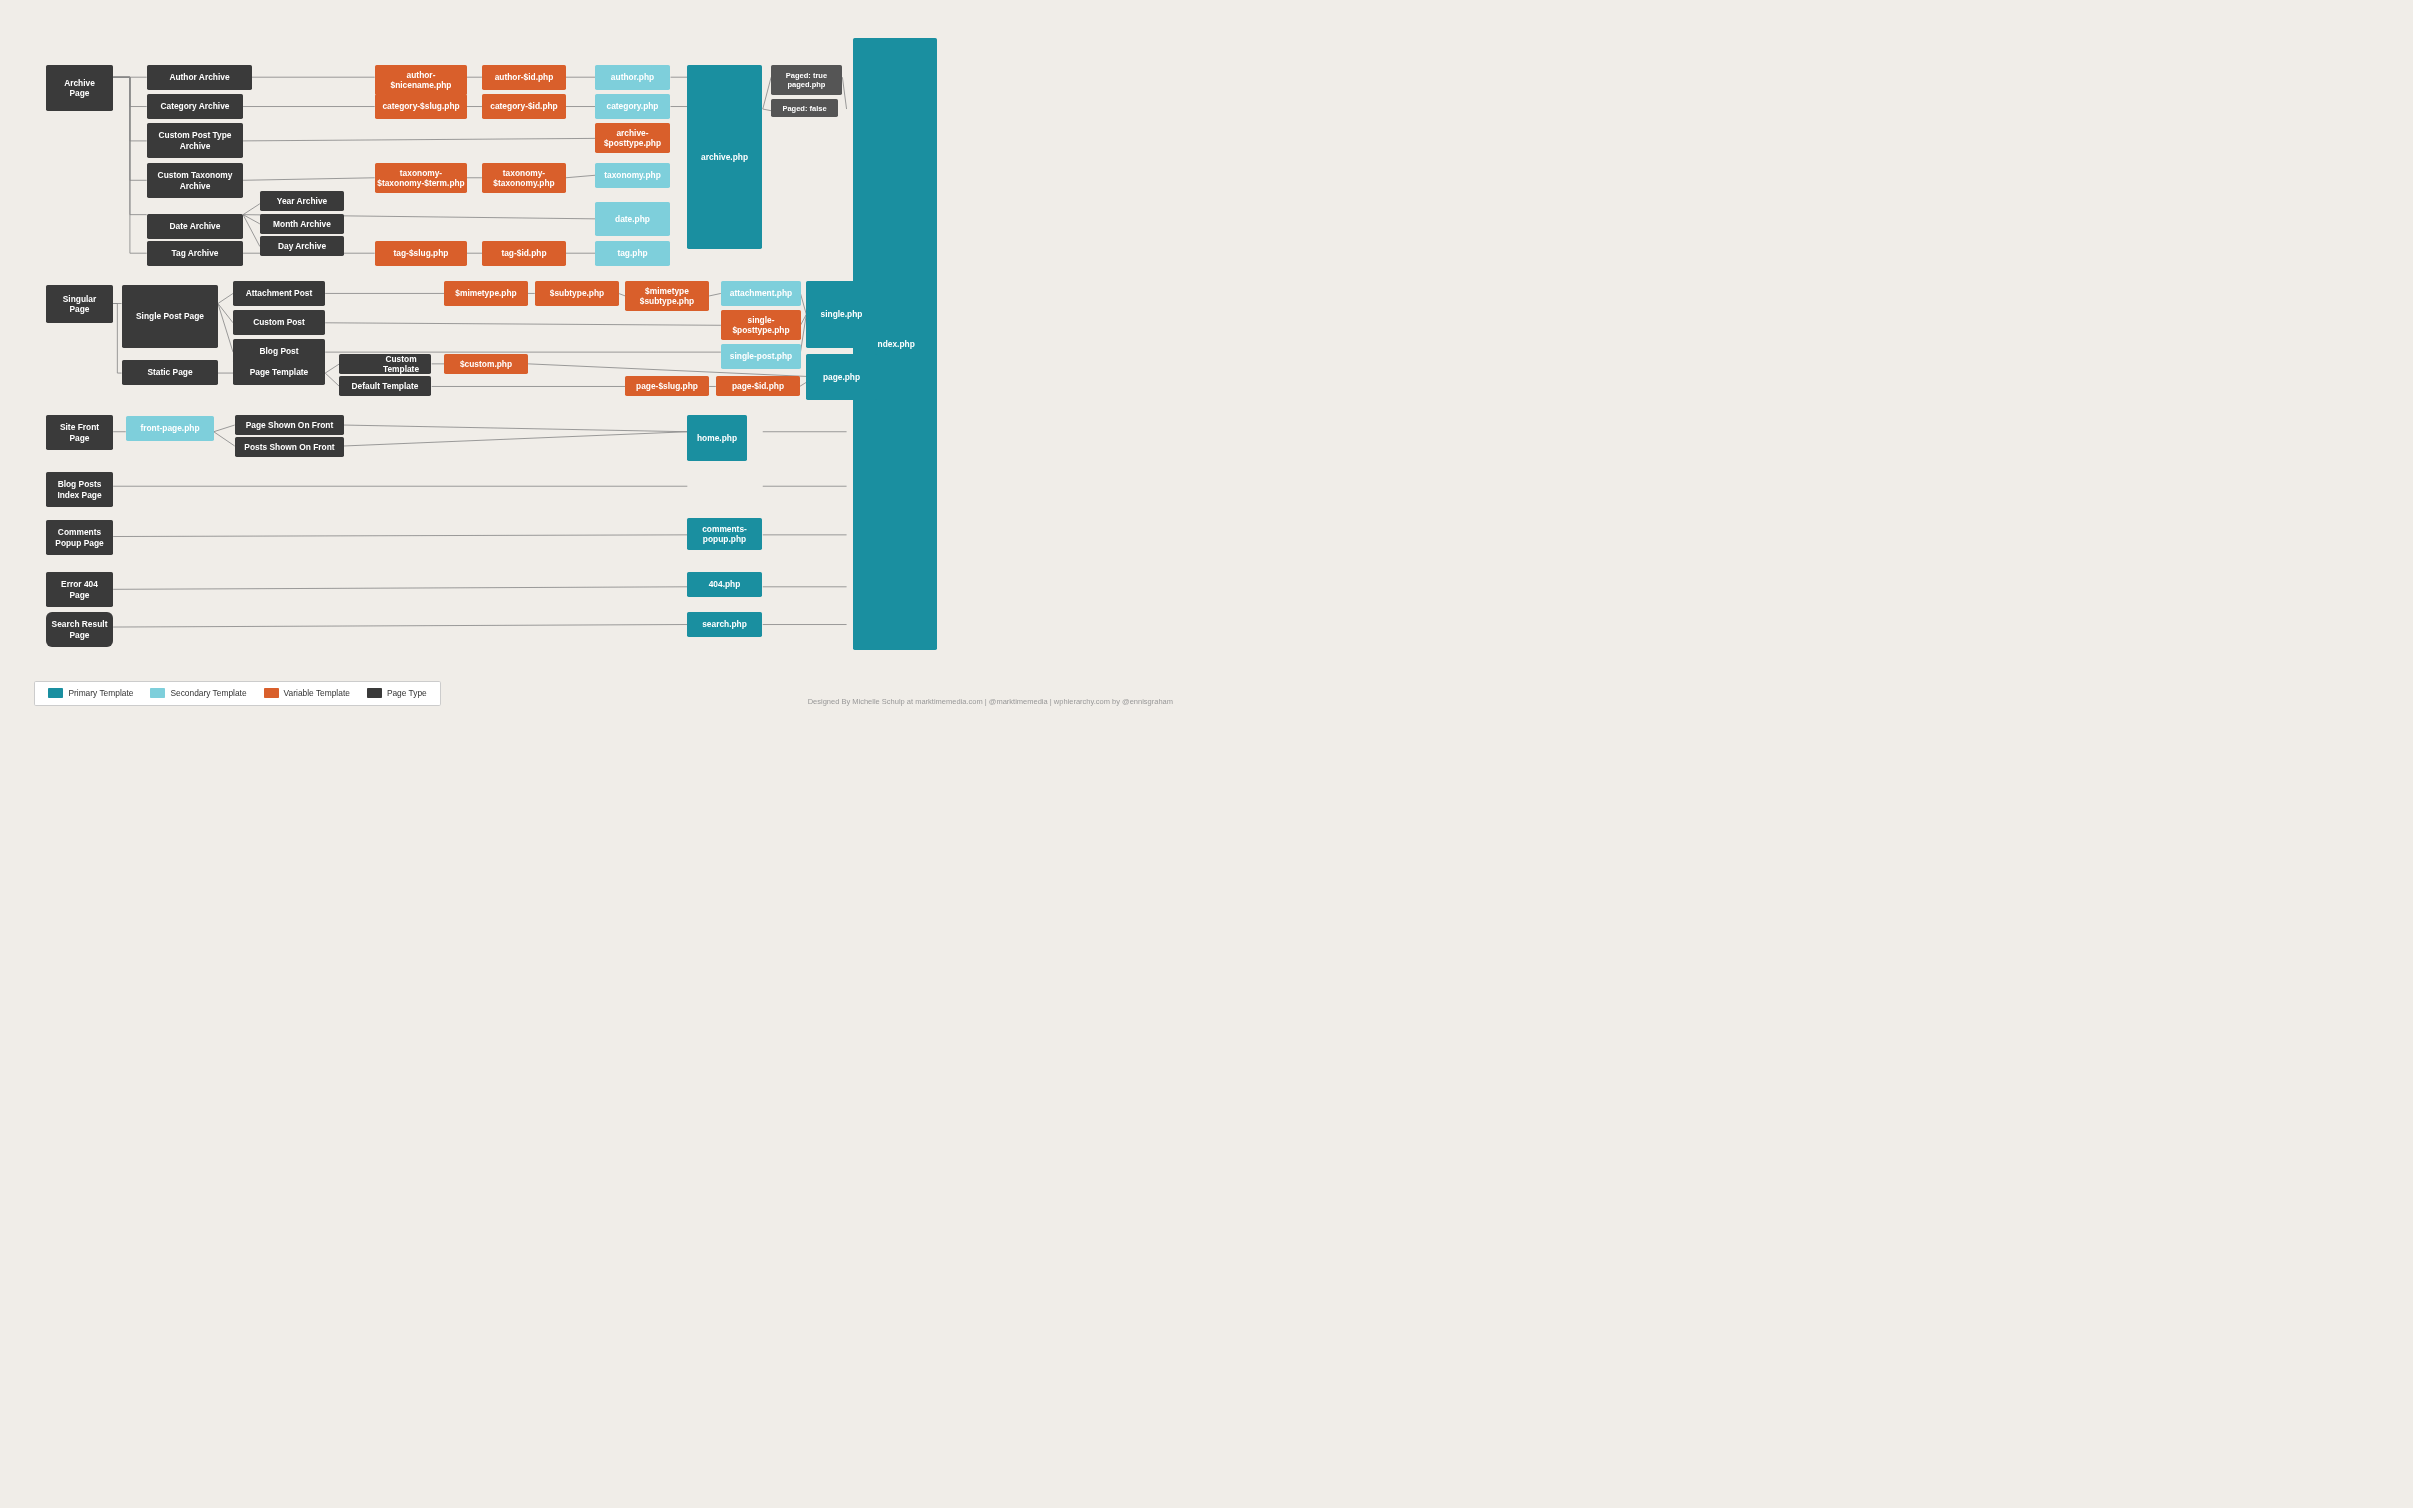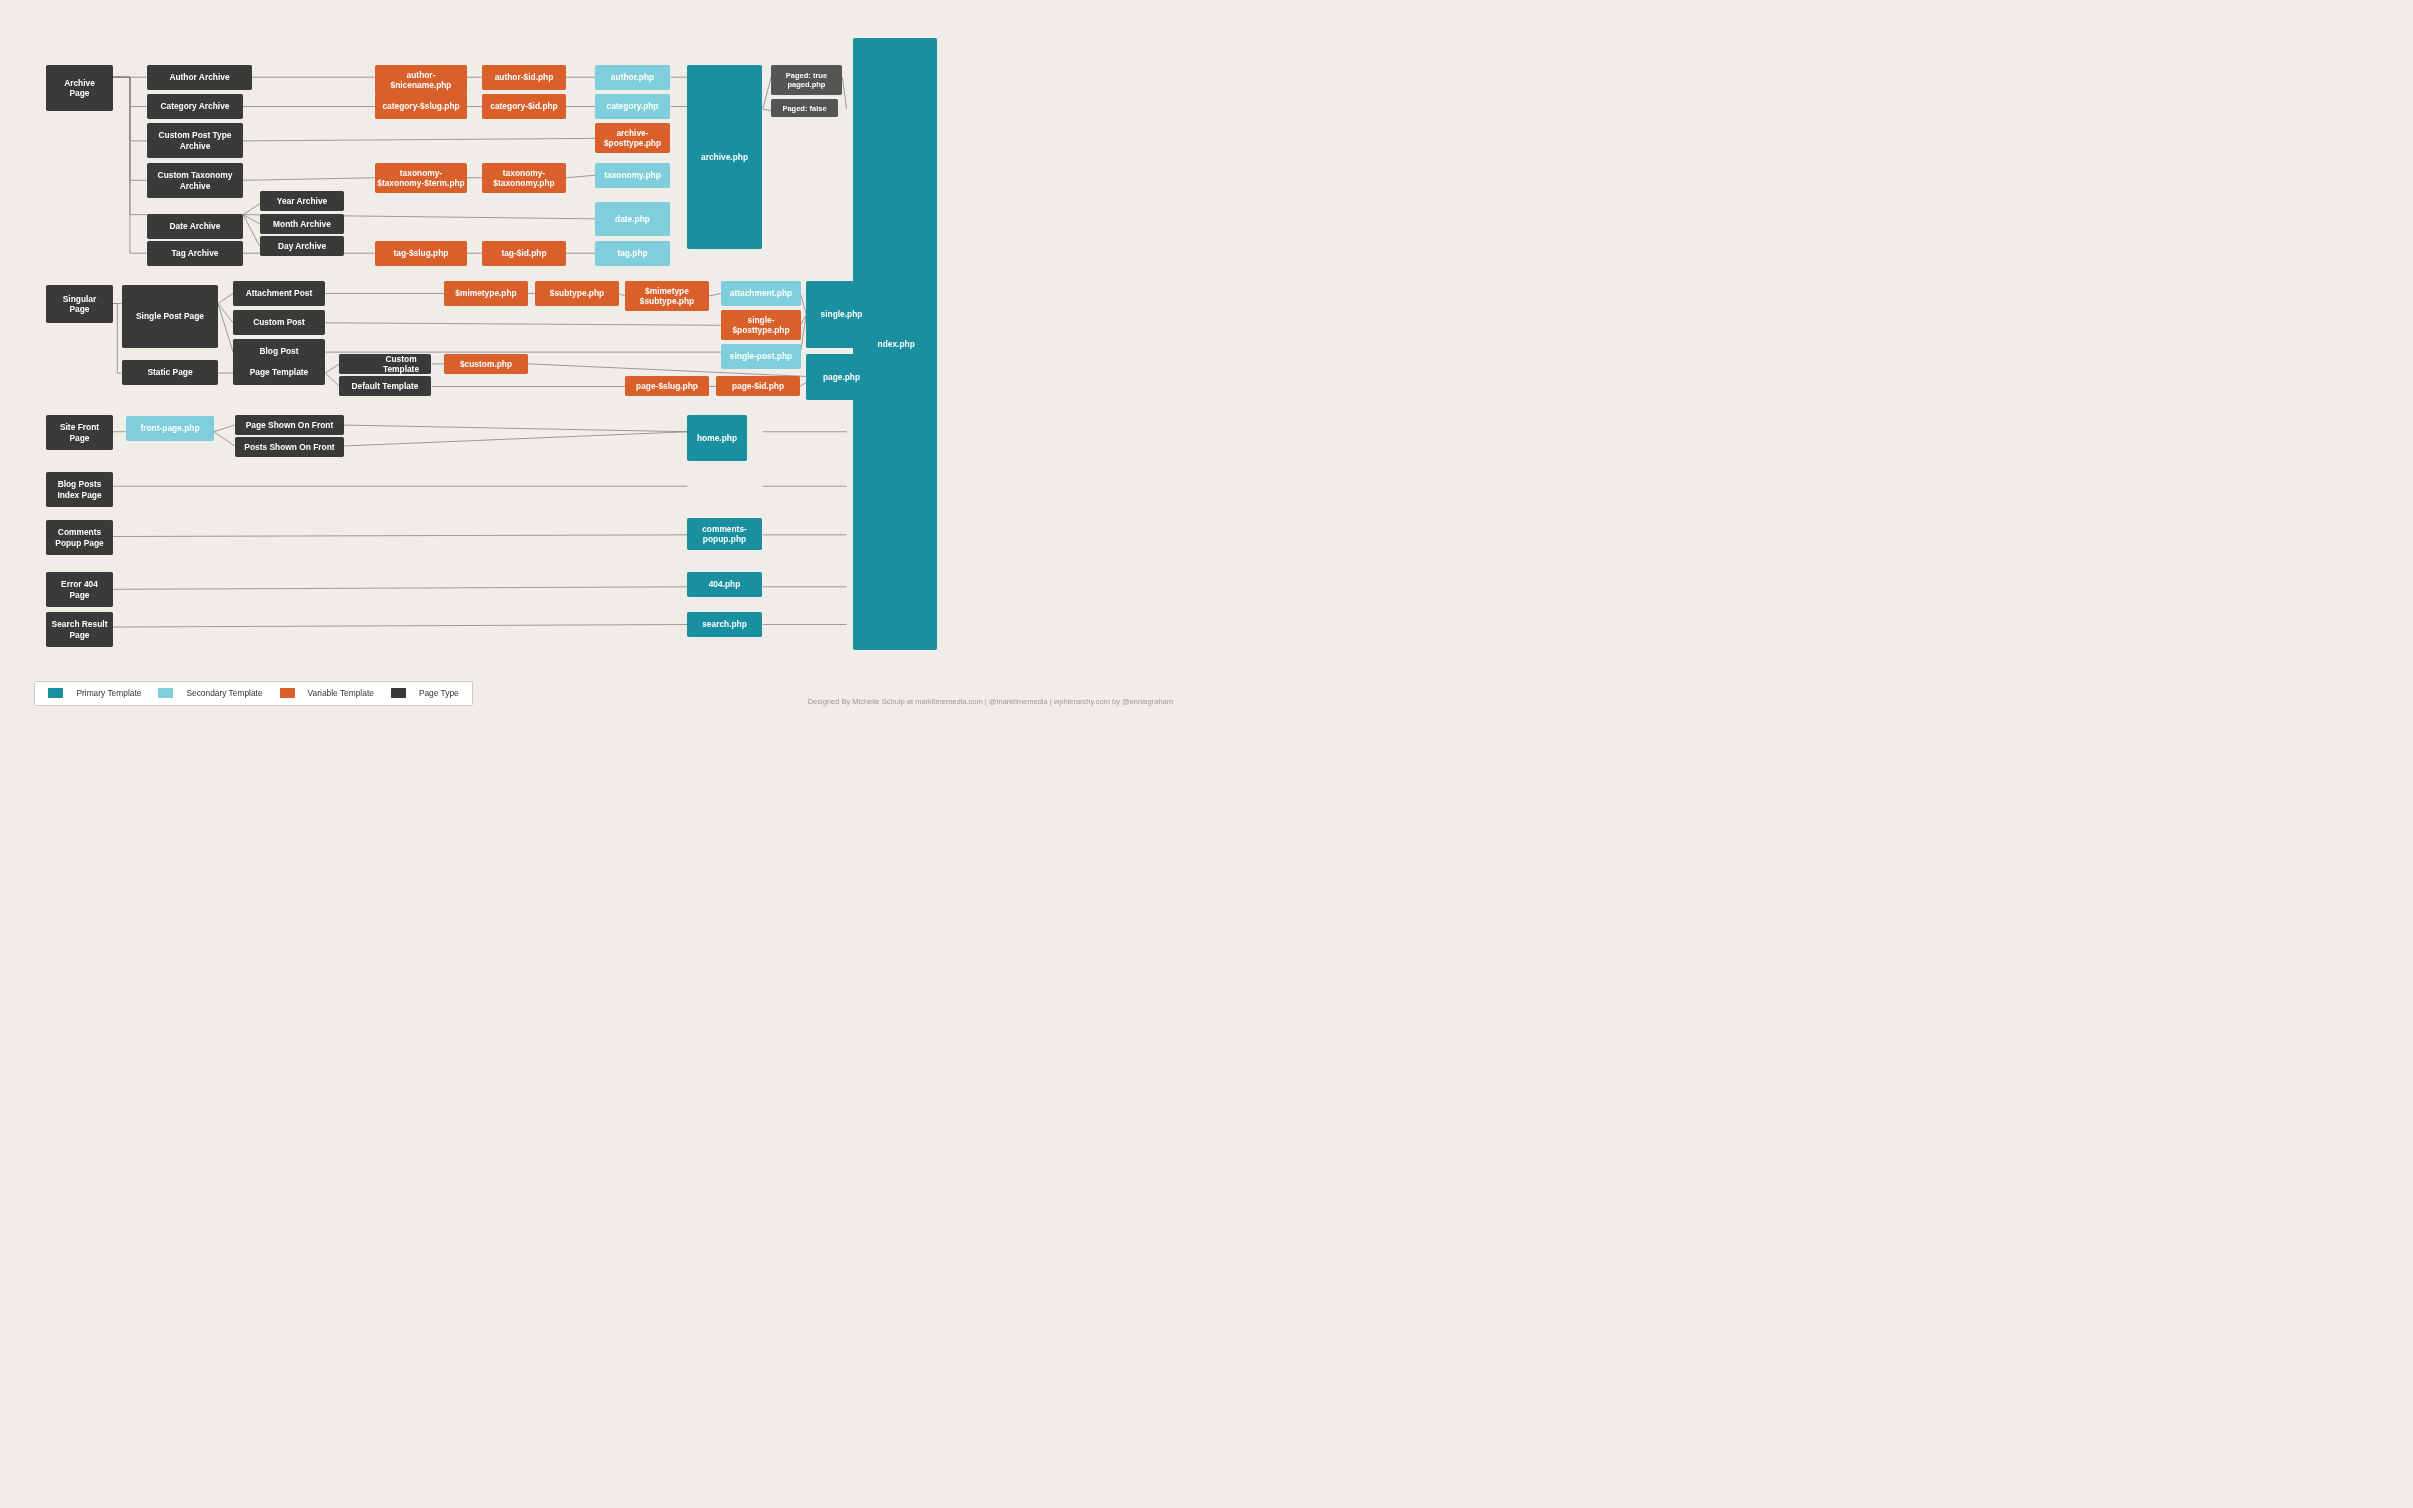--- a/index.html
+++ b/index.html
@@ -74,21 +74,21 @@
       gap: 17px;
       background: #fff;
       border: 0.8px solid #ccc;
       padding: 6.7px 13.4px;
       border-radius: 1.7px;
     }
 
     .legend-item {
       display: flex;
       align-items: center;
-      gap: 13px;
+      gap: 5px;
       font-size: 8.4px;
       color: #333;
     }
 
     .legend-box {
       width: 15px;
       height: 10px;
       border-radius: 0.8px;
     }
 
@@ -317,21 +317,21 @@
   <div class="node node-primary" style="left:687px;top:415px;width:60px;height:46px;">home.php</div>
 
   <div class="node node-dark" style="left:46px;top:472px;width:67px;height:35px;">Blog Posts<br>Index Page</div>
 
   <div class="node node-dark" style="left:46px;top:520px;width:67px;height:35px;">Comments<br>Popup Page</div>
   <div class="node node-primary" style="left:687px;top:518px;width:75px;height:32px;">comments-<br>popup.php</div>
 
   <div class="node node-dark" style="left:46px;top:572px;width:67px;height:35px;">Error 404<br>Page</div>
   <div class="node node-primary" style="left:687px;top:572px;width:75px;height:25px;">404.php</div>
 
-  <div class="node node-dark" style="left:46px;top:612px;width:67px;height:35px;">Search Result<br>Page</div>
+  <div class="node node-dark" style="left:46px;top:612px;width:67px;height:35px;border-radius:6px;">Search Result<br>Page</div>
   <div class="node node-primary" style="left:687px;top:612px;width:75px;height:25px;">search.php</div>
 
   <div class="legend">
     <div class="legend-item">
       <div class="legend-box" style="background:#1a8fa0;"></div>
       <span>Primary Template</span>
     </div>
     <div class="legend-item">
       <div class="legend-box" style="background:#7ecfdb;"></div>
       <span>Secondary Template</span>

